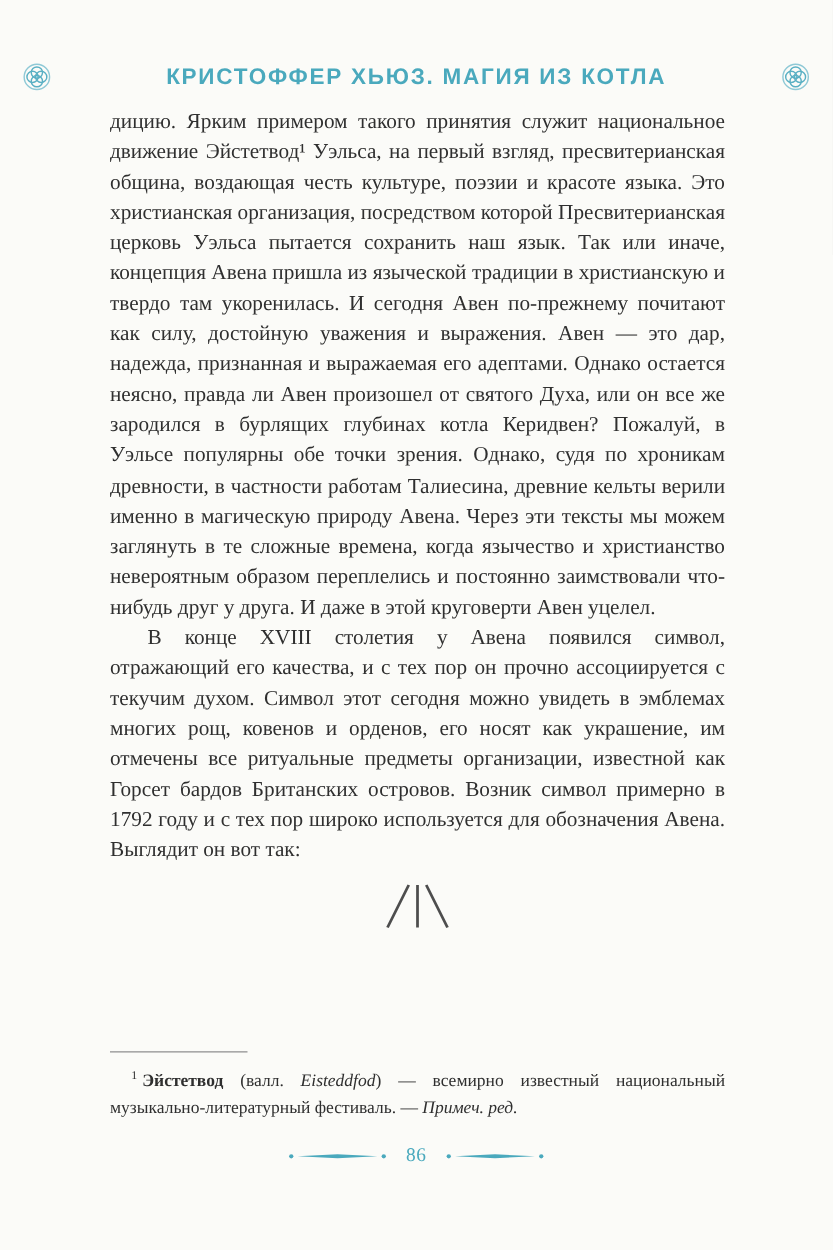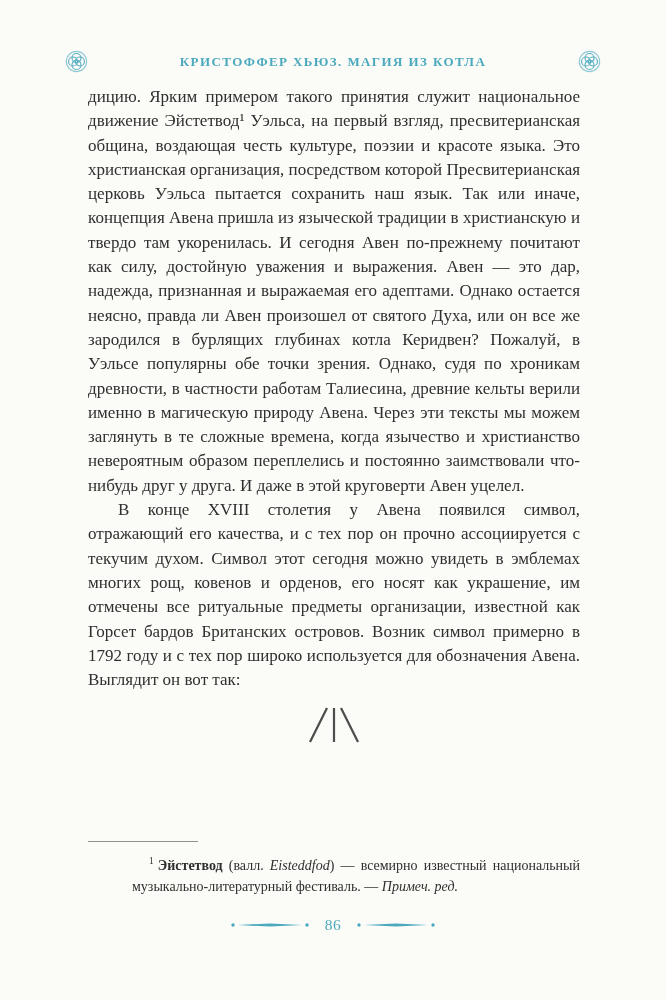--- a/index.html
+++ b/index.html
@@ -8,40 +8,40 @@
   .page {
     position:relative; width:666px; height:1000px; margin:0 auto;
     background:var(--paper); color:var(--ink); overflow:hidden;
   }
   
   .running-header {
     position:absolute; top:50px; left:0; right:0;
     display:flex; align-items:center; justify-content:center; gap:92px;
   }
   .header-title {
-    color:var(--accent); font-size:13px; font-weight:bold;
+    color:var(--accent); font-size:18px; font-weight:bold;
     letter-spacing:1.4px; white-space:nowrap;
-    font-family:Liberation Serif, serif;
+    font-family:Liberation Sans, sans-serif;
   }
   .knot { flex:0 0 auto; display:block; }
   
   .text-block {
     position:absolute; top:85px; left:88px; width:492px;
     font-size:17px; line-height:24.3px; text-align:justify;
     hyphens:auto; -webkit-hyphens:auto;
   }
   .text-block p { margin:0; }
   .text-block p.indented { text-indent:30px; }
   .symbol-row { text-align:center; margin-top:12px; }
   .symbol-row svg { display:inline-block; }
   
   .footnote-area { position:absolute; top:841px; left:88px; width:492px; }
   .footnote-rule { width:110px; border-top:1px solid #8f8f8f; margin-bottom:9px; }
   .footnote {
-    font-size:14px; line-height:21.5px; text-align:justify; text-indent:17px;margin-left:44px;
+    font-size:14px; line-height:21.5px; text-align:justify; text-indent:17px;
   }
   .footnote sup { font-size:9.5px; margin-right:4px; }
   .fn-b { font-weight:bold; }
   .fn-i { font-style:italic; }
   
   .page-footer {
     position:absolute; top:916px; left:0; right:0;
     display:flex; align-items:center; justify-content:center; gap:14px;
   }
   .page-number { color:var(--accent); font-size:15.5px; letter-spacing:0.5px; }

